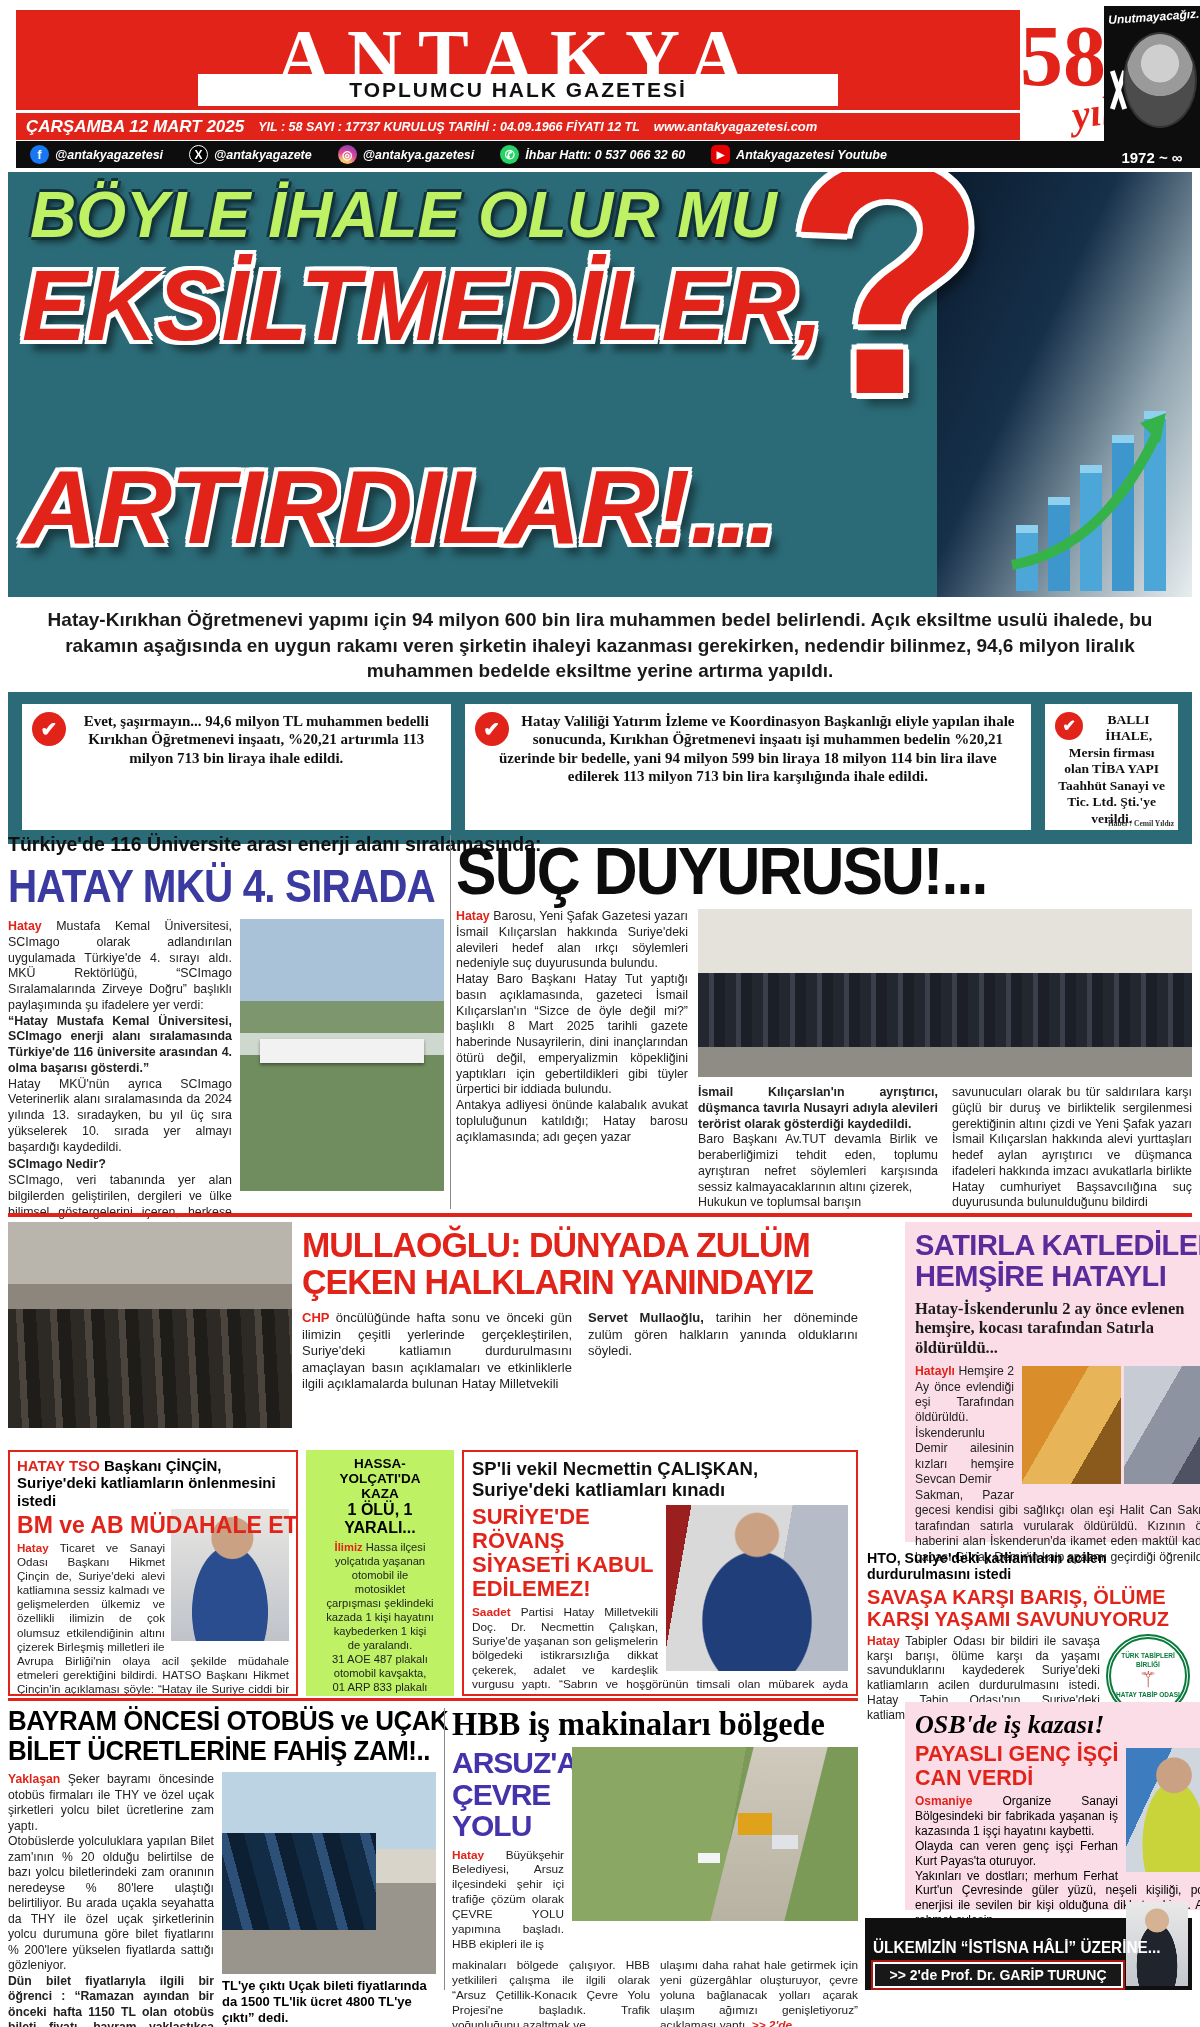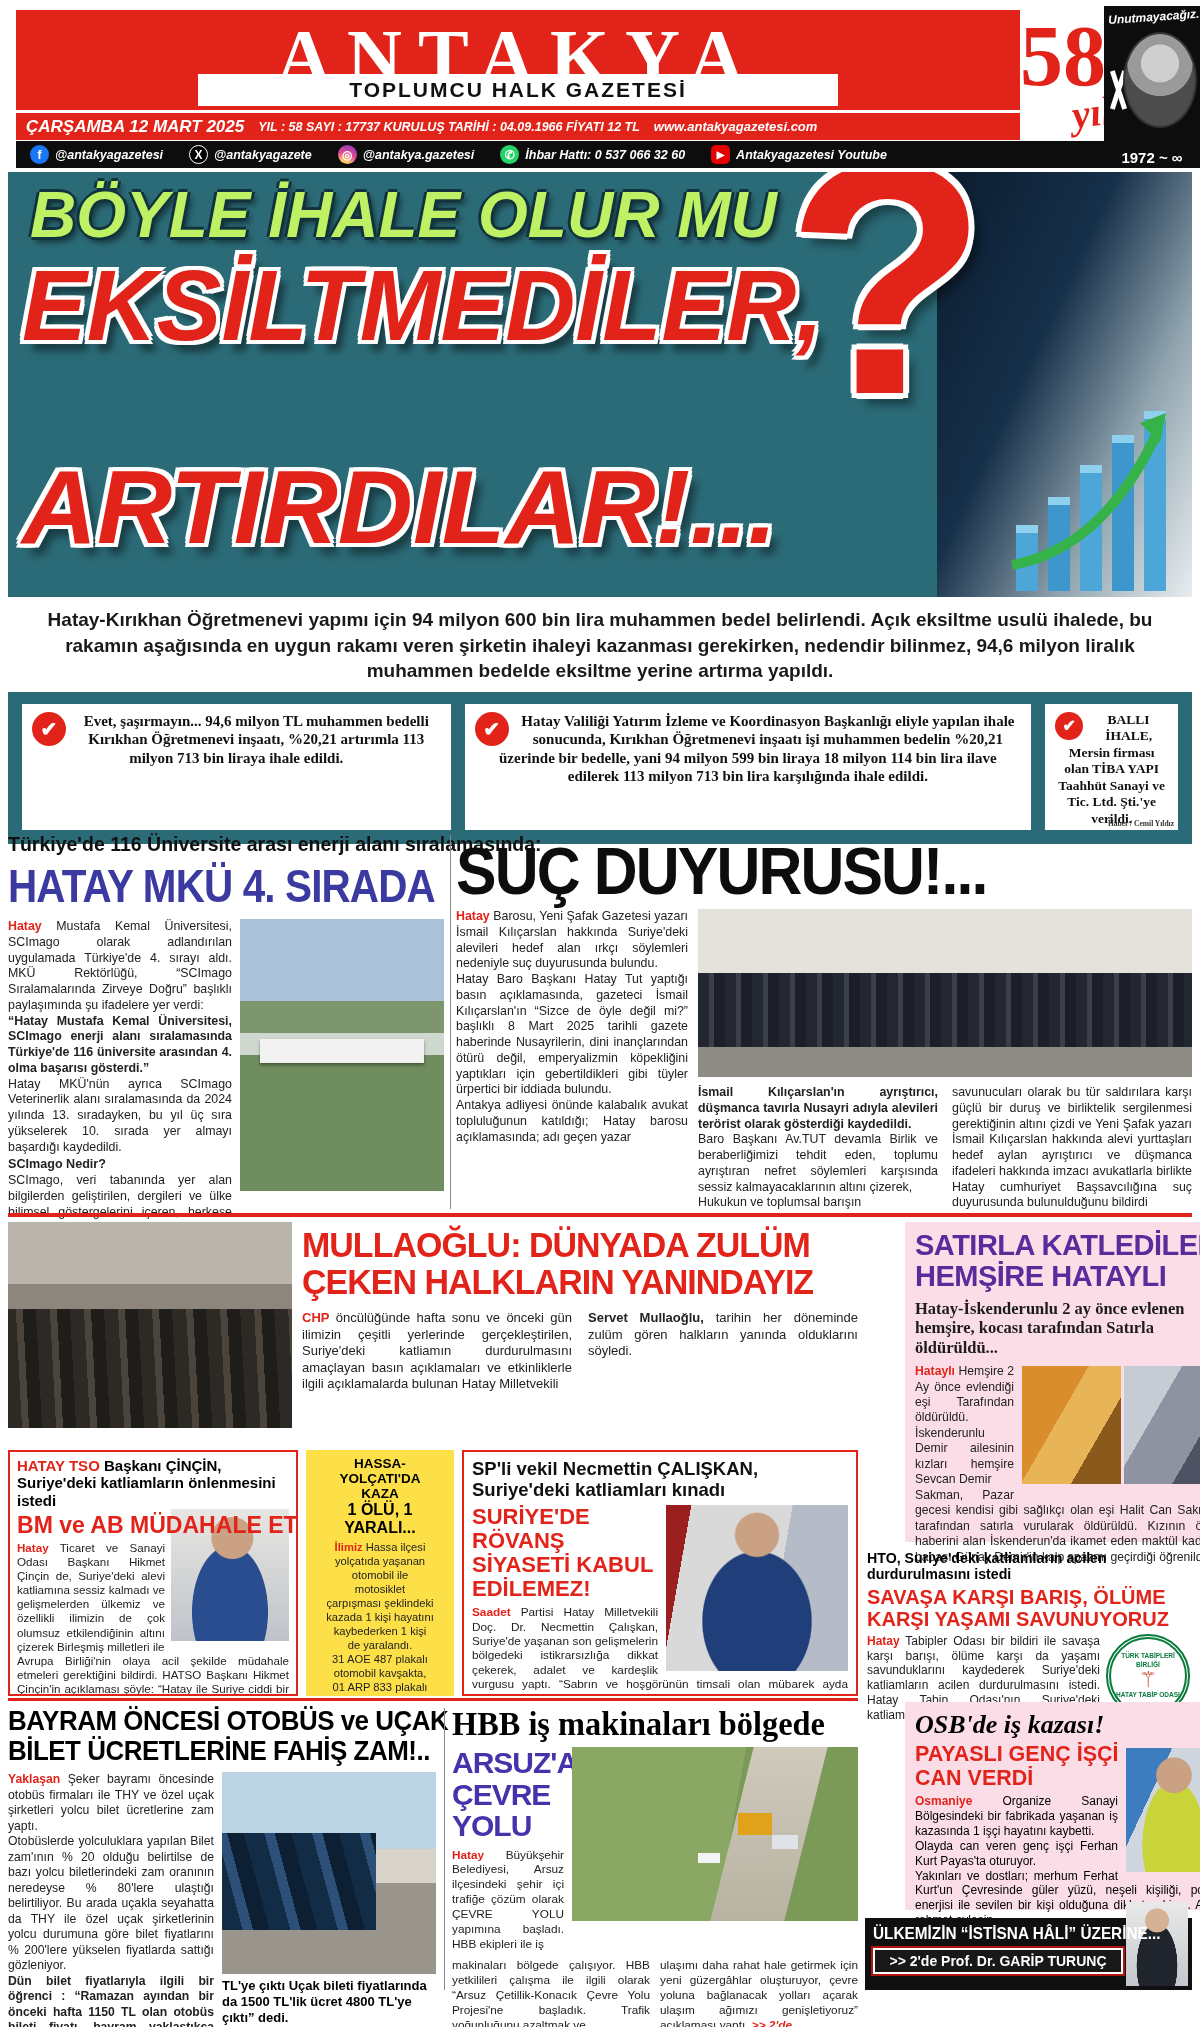--- a/index.html
+++ b/index.html
@@ -113,21 +113,21 @@
   
   .tso { position:absolute; left:8px; top:1450px; width:290px; height:246px; border:2px solid #e2231a; padding:5px 7px; overflow:hidden; }
   .tso-kick { font-weight:700; font-size:15px; line-height:1.15; }
   .tso-title { color:#e2231a; font-weight:900; font-size:24.5px; white-space:nowrap; transform:scaleX(.94); transform-origin:left; margin:2px 0; }
   .ph-man1 { float:right; width:118px; height:132px; margin:0 0 4px 6px;
     background:radial-gradient(circle at 52% 22%, #caa183 0 17%, rgba(0,0,0,0) 18%),
                radial-gradient(ellipse at 50% 78%, #2a4d8f 0 45%, rgba(0,0,0,0) 46%),
                linear-gradient(#e8e6e2,#bfc3c9); }
   .tso-body { font-size:11.6px; line-height:1.22; text-align:justify; color:#222; }
 
-  .kaza { position:absolute; left:306px; top:1450px; width:148px; height:246px; background:#fde047; padding:6px 20px; text-align:center; overflow:hidden; }
+  .kaza { position:absolute; left:306px; top:1450px; width:148px; height:246px; background:#bef264; padding:6px 20px; text-align:center; overflow:hidden; }
   .kaza-t1 { font-weight:700; font-size:13.5px; }
   .kaza-t2 { font-weight:700; font-size:16px; margin-bottom:3px; }
   .kaza-body { font-size:11.2px; line-height:1.25; color:#222; }
 
   .sp { position:absolute; left:462px; top:1450px; width:396px; height:246px; border:2px solid #e2231a; padding:6px 8px; overflow:hidden; }
   .sp-kick { font-weight:700; font-size:18.5px; line-height:1.15; color:#111; }
   .ph-man2 { float:right; width:182px; height:166px; margin:4px 0 4px 8px;
     background:radial-gradient(circle at 50% 18%, #caa183 0 13%, rgba(0,0,0,0) 14%),
                radial-gradient(ellipse at 50% 70%, #1f3e7a 0 42%, rgba(0,0,0,0) 43%),
                linear-gradient(100deg,#9c1f1f 0 12%,#d9d9d9 12% 60%,#b5bcc8 60%); }
@@ -170,21 +170,21 @@
 
   .osb { left:865px; top:1702px; width:327px; height:208px; padding:8px 10px; }
   .osb-kick { font-family:"Liberation Serif",serif; font-style:italic; font-weight:700; font-size:26px; }
   .osb-title { color:#e2231a; font-weight:900; font-size:21.5px; line-height:1.12; margin:2px 0 4px 0; }
   .ph-worker { float:right; width:96px; height:124px; margin:-46px 0 4px 8px;
     background:radial-gradient(circle at 50% 22%, #caa183 0 16%, rgba(0,0,0,0) 17%),
                radial-gradient(ellipse at 50% 78%, #c9d43a 0 46%, rgba(0,0,0,0) 47%),
                linear-gradient(115deg,#3d7dbf 0 30%,#cfd6dd 30% 70%,#9fb3c4 70%); }
   .osb-body { font-size:12px; line-height:1.24; text-align:justify; }
 
-  .garip { position:absolute; left:865px; top:1918px; width:327px; height:72px; background:#101010; padding:6px 8px; }
+  .garip { position:absolute; left:865px; top:1918px; width:327px; height:72px; background:#101010; padding:20px 8px; }
   .garip-title { color:#fff; font-weight:800; font-size:16.5px; white-space:nowrap; transform:scaleX(.93); transform-origin:left; }
   .garip-box { margin-top:5px; width:250px; border:2px solid #fff; box-shadow:0 0 0 2px #b01510; background:#181818; color:#fff; font-weight:700; font-size:14px; text-align:center; padding:3px 0; }
   .ph-prof { position:absolute; right:4px; top:-16px; width:62px; height:84px;
     background:radial-gradient(circle at 50% 22%, #d6b294 0 16%, rgba(0,0,0,0) 17%),
                radial-gradient(ellipse at 50% 76%, #20242c 0 46%, rgba(0,0,0,0) 47%),
                linear-gradient(#e9e9e9,#c3c7cd); }
 </style>
 </head>
 <body>
 

